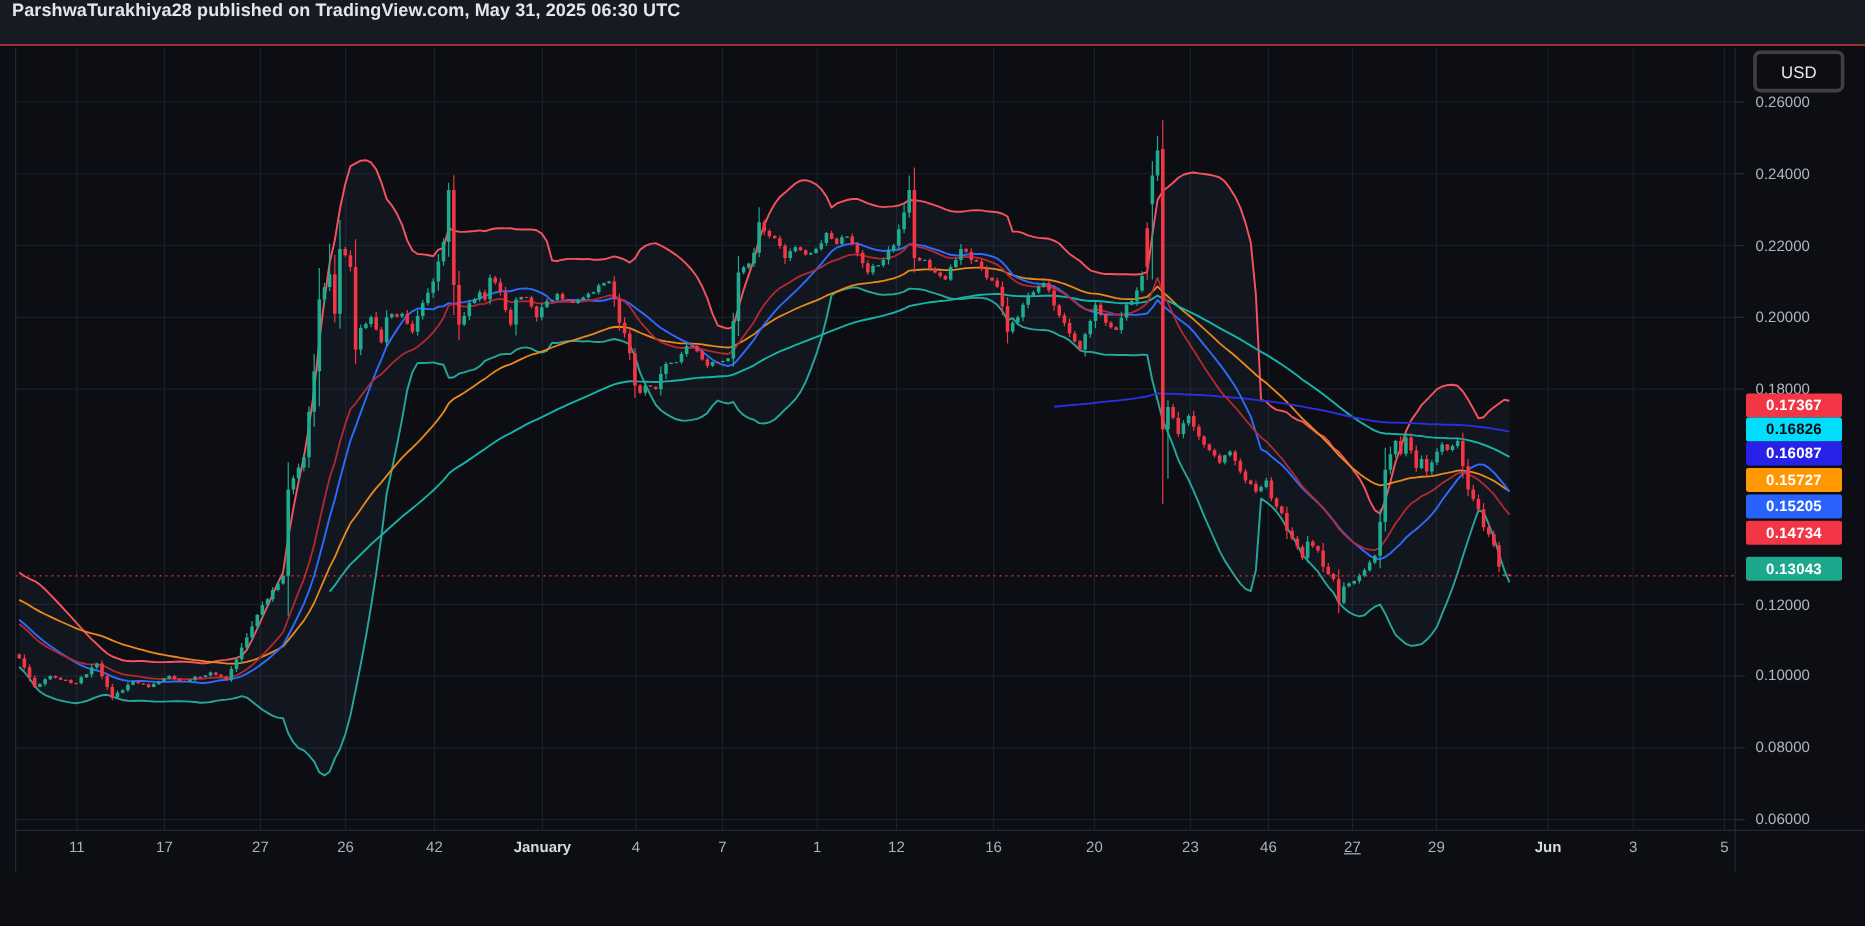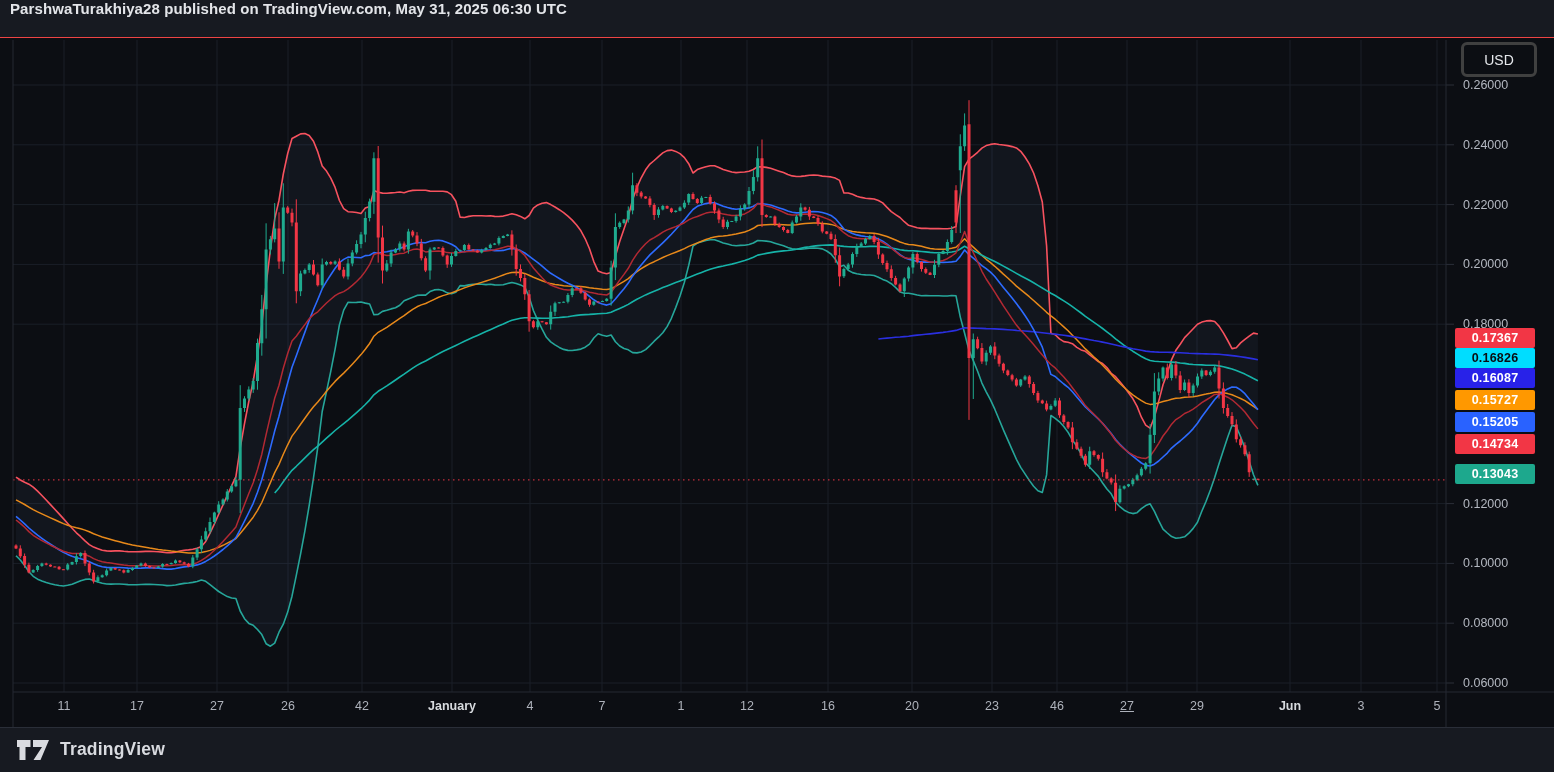--- a/index.html
+++ b/index.html
@@ -156,23 +156,14 @@
         <div class="ttick" style="left: 992px;">23</div>
         <div class="ttick" style="left: 1057px;">46</div>
         <div class="ttick" style="left: 1127px; text-decoration: underline;">27</div>
         <div class="ttick" style="left: 1197px;">29</div>
         <div class="ttick bold" style="left: 1290px;">Jun</div>
         <div class="ttick" style="left: 1361px;">3</div>
         <div class="ttick" style="left: 1437px;">5</div>
       </div>
   </div>
 
-  <div class="footer">
-    <div class="tvlogo">
-      <svg width="34" height="20" viewBox="0 0 34 20">
-        <path d="M0 0 H13.5 V7 H8.5 V20 H2.5 V7 H0 Z" fill="#d9dbe0"></path>
-        <path d="M16 0 H32 L23.5 20 H16.5 L25 7 H16 Z" fill="#d9dbe0"></path>
-      </svg>
-      <span class="wordmark">TradingView</span>
-    </div>
-  </div>
 
 </div>
 
 </body></html>

